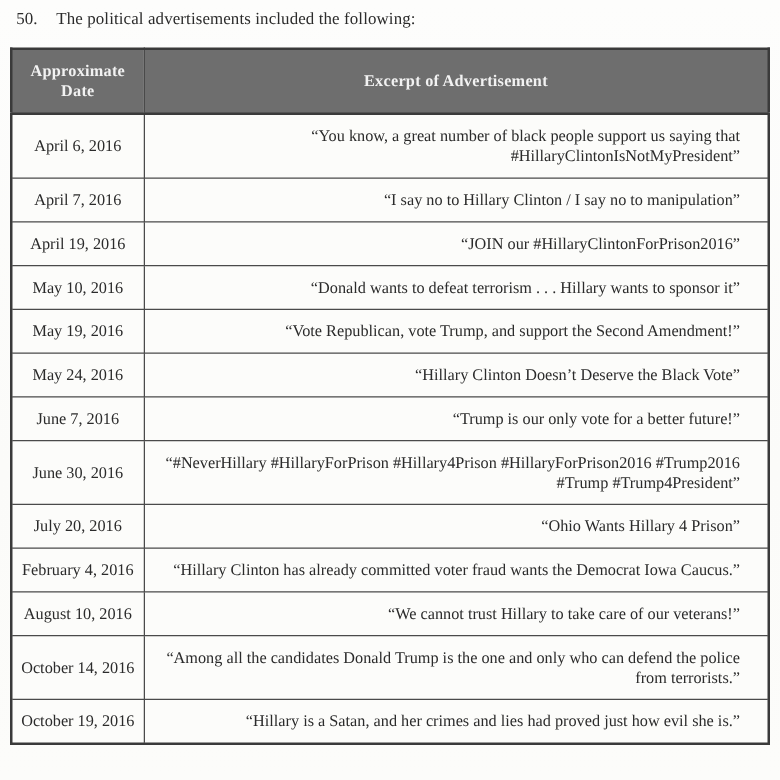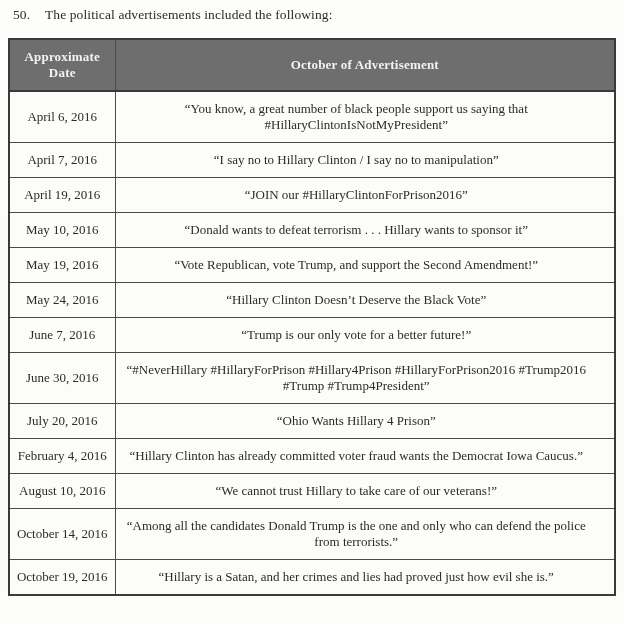--- a/index.html
+++ b/index.html
@@ -56,42 +56,42 @@
     border-bottom: 2px solid #3a3a3a;
   }
   col.c-date { width: 106px; }
   col.c-excerpt { width: 500px; }
   td.date-cell {
     text-align: center;
     padding: 0 2px;
     white-space: nowrap;
   }
   td.excerpt-cell {
-    text-align: center;
+    text-align: right;
     padding: 9px 22px 9px 5px;
   }
   
   .page { background: linear-gradient(180deg, #fdfdfc 0%, #fbfbf9 60%, #fcfcfa 100%); }
 </style>
 </head>
 <body>
 
 <div class="page">
 
   <p class="para"><span class="num">50.</span><span>The political advertisements included the following:</span></p>
 
   <table class="ads">
     <colgroup>
       <col class="c-date">
       <col class="c-excerpt">
     </colgroup>
     <thead>
       <tr>
         <th>Approximate Date</th>
-        <th>October of Advertisement</th>
+        <th>Excerpt of Advertisement</th>
       </tr>
     </thead>
     <tbody>
       <tr>
         <td class="date-cell">April 6, 2016</td>
         <td class="excerpt-cell">“You know, a great number of black people support us saying that #HillaryClintonIsNotMyPresident”</td>
       </tr>
       <tr>
         <td class="date-cell">April 7, 2016</td>
         <td class="excerpt-cell">“I say no to Hillary Clinton / I say no to manipulation”</td>

